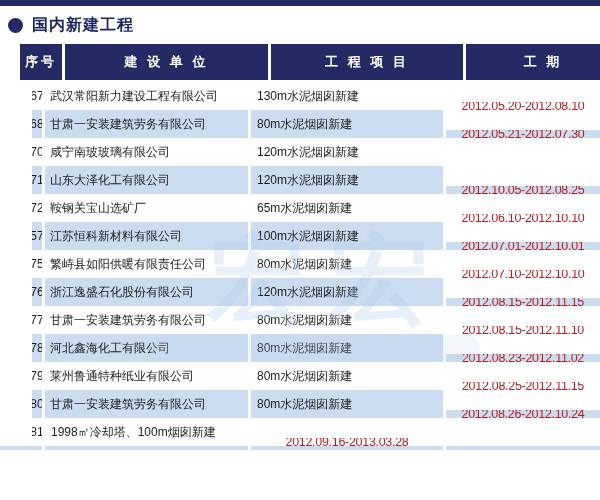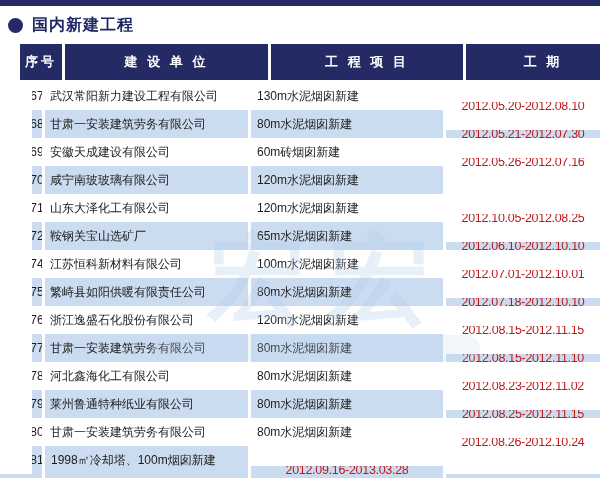--- a/index.html
+++ b/index.html
@@ -77,53 +77,47 @@
         <div class="td c-project">130m水泥烟囱新建</div>
         <div class="td c-period">2012.05.20-2012.08.10</div>
       </div>
       <div class="grid-row tr">
         <div class="td c-index">68</div>
         <div class="td c-company">甘肃一安装建筑劳务有限公司</div>
         <div class="td c-project">80m水泥烟囱新建</div>
         <div class="td c-period">2012.05.21-2012.07.30</div>
       </div>
       <div class="grid-row tr">
-        <div class="td c-index">69</div>
-        <div class="td c-company">安徽天成建设有限公司</div>
-        <div class="td c-project">60m砖烟囱新建</div>
-        <div class="td c-period">2012.05.26-2012.07.16</div>
-      </div>
-      <div class="grid-row tr">
         <div class="td c-index">70</div>
         <div class="td c-company">咸宁南玻玻璃有限公司</div>
         <div class="td c-project">120m水泥烟囱新建</div>
       </div>
       <div class="grid-row tr">
         <div class="td c-index">71</div>
         <div class="td c-company">山东大泽化工有限公司</div>
         <div class="td c-project">120m水泥烟囱新建</div>
         <div class="td c-period">2012.10.05-2012.08.25</div>
       </div>
       <div class="grid-row tr">
         <div class="td c-index">72</div>
         <div class="td c-company">鞍钢关宝山选矿厂</div>
         <div class="td c-project">65m水泥烟囱新建</div>
         <div class="td c-period">2012.06.10-2012.10.10</div>
       </div>
       <div class="grid-row tr">
-        <div class="td c-index">74</div>
+        <div class="td c-index">57</div>
         <div class="td c-company">江苏恒科新材料有限公司</div>
         <div class="td c-project">100m水泥烟囱新建</div>
         <div class="td c-period">2012.07.01-2012.10.01</div>
       </div>
       <div class="grid-row tr">
         <div class="td c-index">75</div>
         <div class="td c-company">繁峙县如阳供暖有限责任公司</div>
         <div class="td c-project">80m水泥烟囱新建</div>
-        <div class="td c-period">2012.07.18-2012.10.10</div>
+        <div class="td c-period">2012.07.10-2012.10.10</div>
       </div>
       <div class="grid-row tr">
         <div class="td c-index">76</div>
         <div class="td c-company">浙江逸盛石化股份有限公司</div>
         <div class="td c-project">120m水泥烟囱新建</div>
         <div class="td c-period">2012.08.15-2012.11.15</div>
       </div>
       <div class="grid-row tr">
         <div class="td c-index">77</div>
         <div class="td c-company">甘肃一安装建筑劳务有限公司</div>

